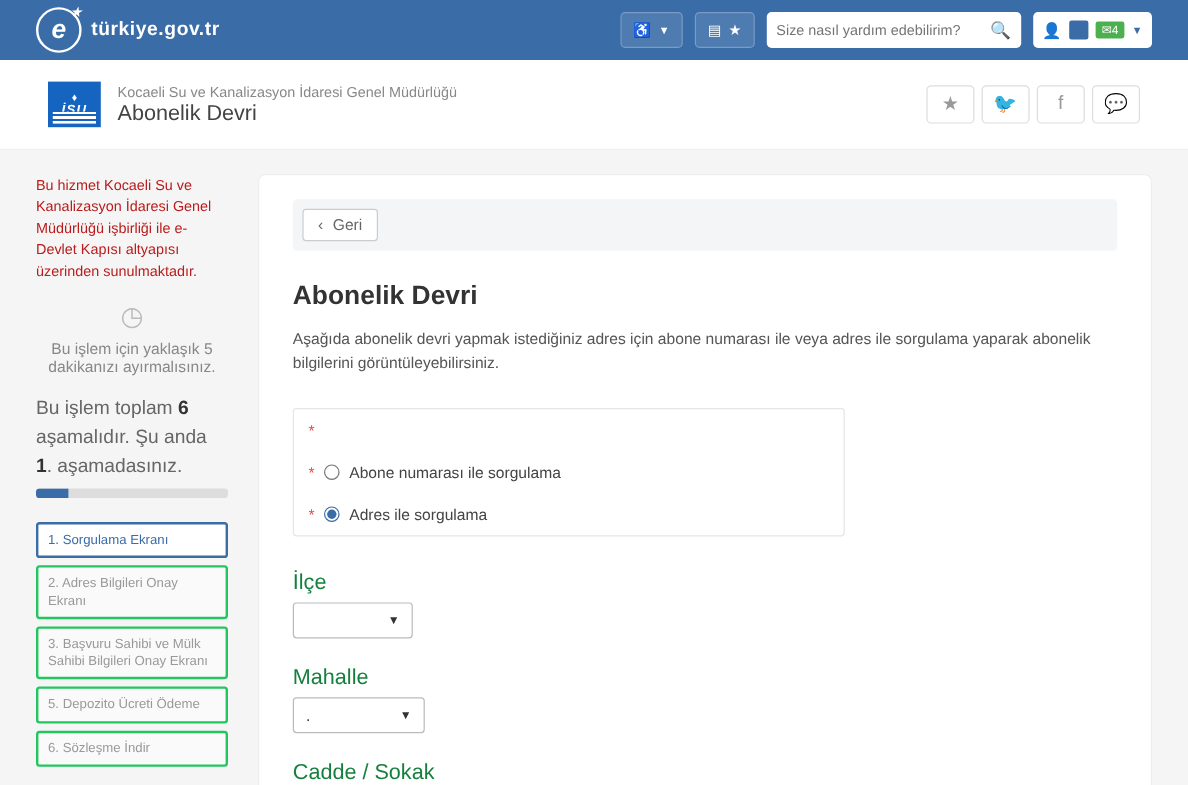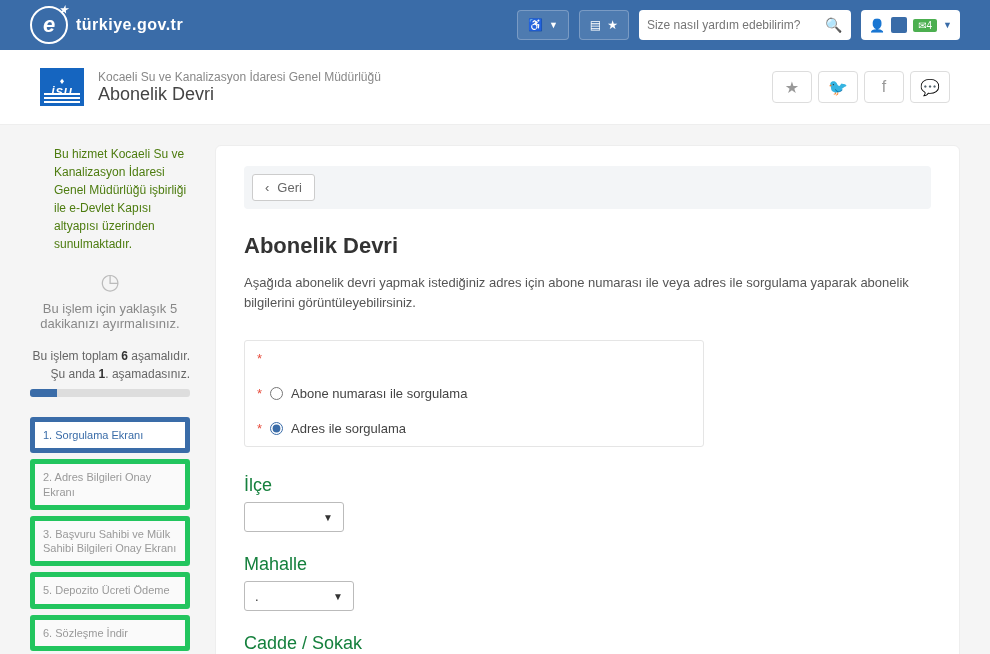--- a/index.html
+++ b/index.html
@@ -66,32 +66,32 @@
 .social-row { display: flex; gap: 6px; }
 .social-btn {
   width: 40px; height: 32px; border: 1px solid #ddd; border-radius: 4px;
   background: #fff; display: flex; align-items: center; justify-content: center;
   color: #999; font-size: 16px; cursor: pointer;
 }
 
 
 .main { display: flex; padding: 20px 30px; gap: 25px; align-items: flex-start; }
 .sidebar { width: 160px; flex-shrink: 0; }
-.side-text { color: #4d7c0f; font-size: 12px; line-height: 1.5; margin-bottom: 16px; margin-left: 24px; }
+.side-text { color: #b91c1c; font-size: 12px; line-height: 1.5; margin-bottom: 16px; }
 .clock-area { text-align: center; margin-bottom: 16px; color: #888; }
 .clock-icon { font-size: 22px; color: #bbb; display: block; margin-bottom: 6px; }
-.progress-text { color: #666; font-size: 12px; line-height: 1.5; text-align: right; }
+.progress-text { color: #666; font-size: 16px; line-height: 1.5; }
 .progress-text b { color: #333; }
 .progress-bar {
   height: 8px; background: #ddd; border-radius: 3px; margin-top: 6px; overflow: hidden;
 }
 .progress-fill { height: 100%; background: #3a6ca8; width: 16.6%; }
 .step-list { margin-top: 20px; display: flex; flex-direction: column; gap: 6px; }
 .step {
-  border: 5px solid #22c55e; border-radius: 3px; padding: 6px 8px;
+  border: 2px solid #22c55e; border-radius: 3px; padding: 6px 8px;
   font-size: 11px; color: #999; line-height: 1.3; background: #fafafa;
 }
 .step.active { border-color: #3a6ca8; color: #3a6ca8; background: #fff; }
 
 
 .content {
   flex: 1; background: #fff; border: 1px solid #eee; border-radius: 6px;
   padding: 20px 28px;
 }
 .back-bar {

